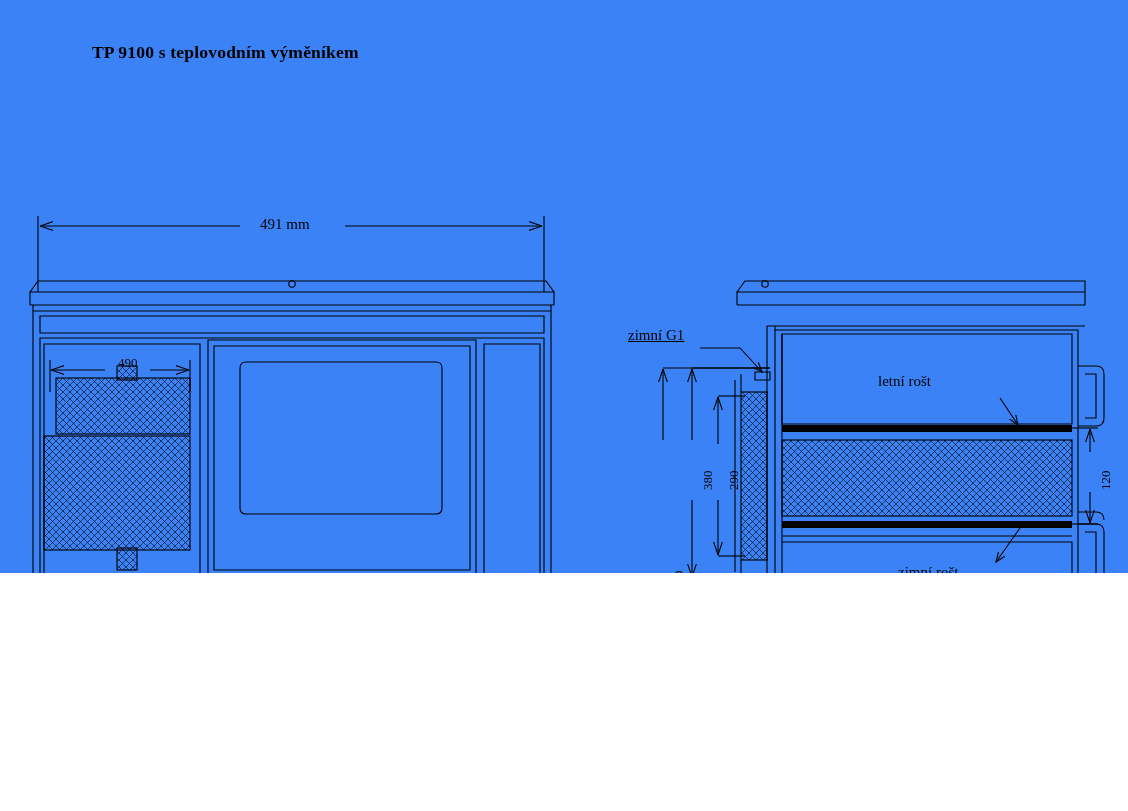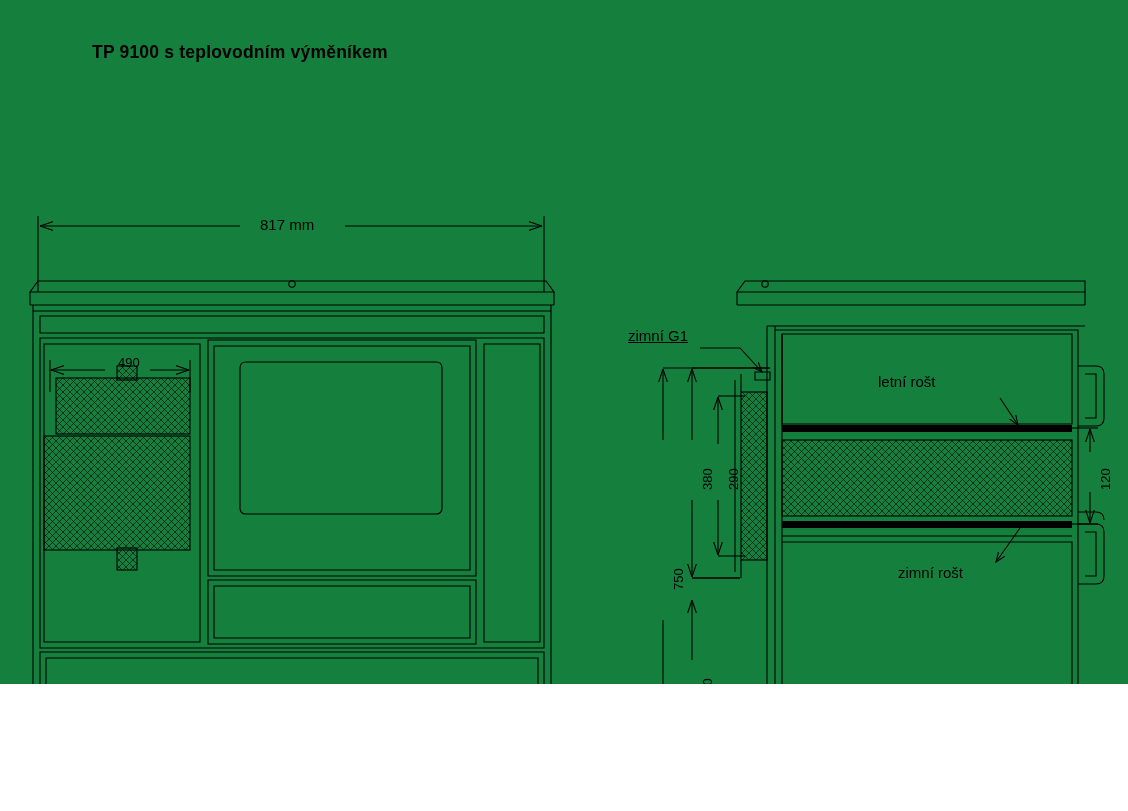--- a/index.html
+++ b/index.html
@@ -7,23 +7,24 @@
     padding: 0;
     background: #ffffff;
   }
   body {
     font-family: "Liberation Sans", sans-serif;
     color: #000000;
   }
   #stage {
     position: relative;
     width: 1128px;
-    height: 684px;
+    height: 573px;
     overflow: hidden;
-    background: #15803d;
+    background: #3b82f6;
+    font-family: Liberation Serif, serif;
   }
   #title {
     position: absolute;
     left: 92px;
     top: 42px;
     font-size: 17.5px;
     font-weight: bold;
     letter-spacing: 0.2px;
     white-space: nowrap;
   }
@@ -196,21 +197,21 @@
           <line x1="1072" y1="428" x2="1098" y2="428"></line>
           <line x1="1072" y1="524" x2="1098" y2="524"></line>
           <line x1="1090" y1="429" x2="1090" y2="452" marker-start="url(#arrL)"></line>
           <line x1="1090" y1="492" x2="1090" y2="523" marker-end="url(#arrR)"></line>
         </g>
       </g>
 
     </g>
   </svg>
 
-  <div class="lbl" style="left:260px; top:216px;">817 mm</div>
+  <div class="lbl" style="left:260px; top:216px;">491 mm</div>
 
   <div class="lbl small" style="left:118px; top:355px;">490</div>
 
   <div class="lbl underline" style="left:628px; top:327px;">zimní G1</div>
 
   <div class="lbl" style="left:878px; top:373px;">letní rošt</div>
 
   <div class="lbl" style="left:898px; top:564px;text-align:center;">zimní rošt</div>
 
   <div class="lbl small rot" style="left:700px; top:490px;">380</div>

